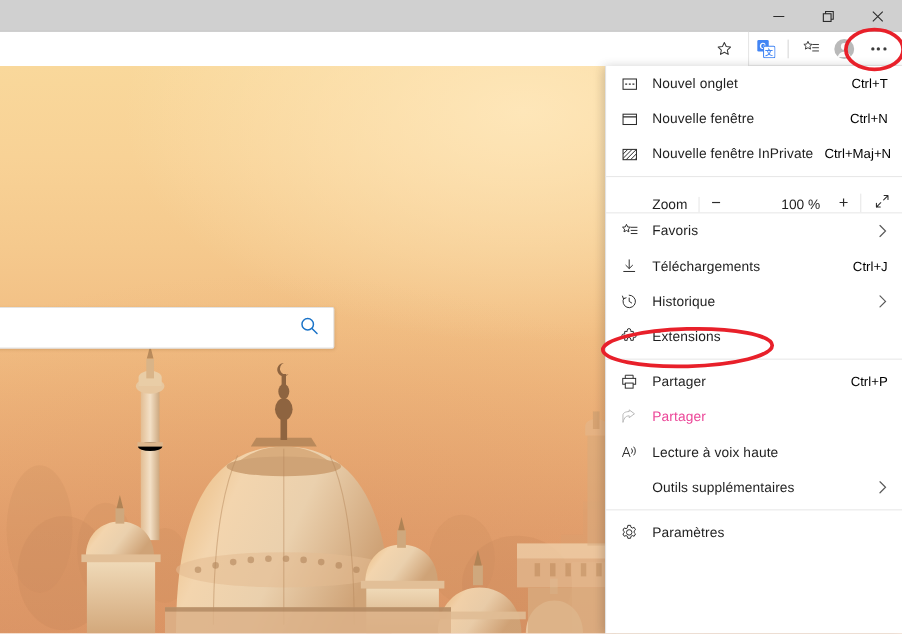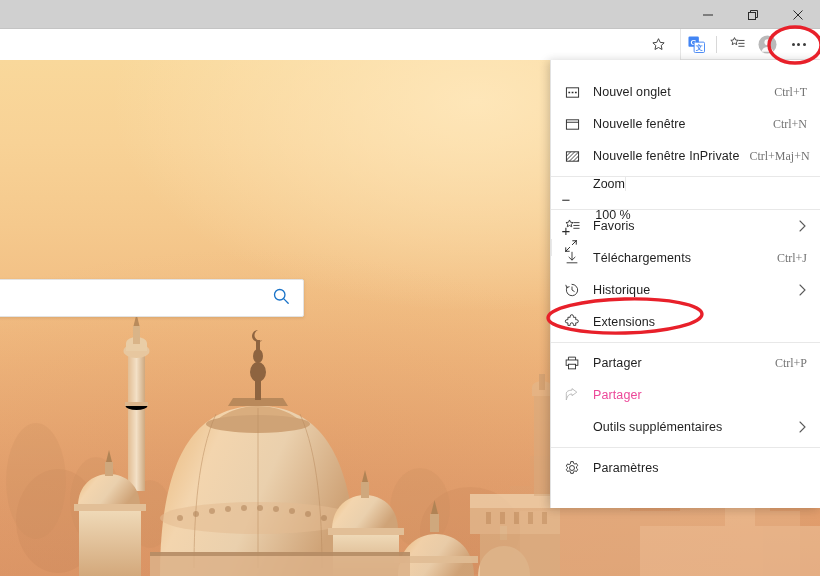--- a/index.html
+++ b/index.html
@@ -119,55 +119,54 @@
   }
   .search-go {
     width: 44px; height: 100%;
     display: flex; align-items: center; justify-content: center;
     color: #1a73c8;
   }
 
   
   .menu {
     position: absolute; top: 60px; left: 550px;
-    width: 270px; height: 448px;
+    width: 270px; height: 516px;
     background: #ffffff;
     border-left: 1px solid #e2e2e2;
     box-shadow: -3px 0 9px rgba(0,0,0,.10), 0 2px 10px rgba(0,0,0,.10);
     font-size: 12.5px;
     color: #1f1f1f;
-    padding-top: 16px;
+    padding-top: 0;
   }
   .mi {
     height: 32px;
     display: flex; align-items: center;
     padding: 0 13px 0 0;
     cursor: default;
   }
   .mi .mico {
     width: 42px; height: 32px; flex: 0 0 auto;
     display: flex; align-items: center; justify-content: center;
     color: #2b2b2b;
   }
   .mi .mlabel { flex: 1 1 auto; white-space: nowrap; letter-spacing: .1px; }
-  .mi .mkey { flex: 0 0 auto; color: #737373; font-size: 12px; padding-left: 10px; font-family: Liberation Serif, serif; }
+  .mi .mkey { flex: 0 0 auto; color: #000000; font-size: 12px; padding-left: 10px; }
   .mi .mchev { flex: 0 0 auto; color: #5a5a5a; width: 12px; display:flex; justify-content:flex-end;}
   .mi.disabled .mlabel, .mi.disabled .mico { color: #ec4899; }
   .mi.noicon .mlabel { padding-left: 42px; }
 
   .msep { height: 1px; background: #e8e8e8; margin: 4px 0; }
 
   
   .zoomrow {
     height: 34px;
-    display: flex; align-items: flex-start;
+    display: flex; align-items: flex-end;
     border-top: 1px solid #e8e8e8;
     border-bottom: 1px solid #e8e8e8;
     margin: 4px 0 0 0;
-    flex-direction: column;
   }
   .zoomrow .zlabel {
     flex: 1 1 auto; display: flex; align-items: center;
     padding-left: 42px;
     border-right: 1px solid #e8e8e8;
   }
   .zoomrow .zbtn {
     width: 30px; display: flex; align-items: center; justify-content: center;
     color: #2b2b2b; font-size: 15px;
   }
@@ -558,20 +557,30 @@
     <div class="mi disabled">
       <span class="mico">
         <svg width="16" height="16" viewBox="0 0 18 18">
           <path d="M2.6 14.6V7.2c0-2.3 2.6-3.6 6.4-3.7V1.8l5.4 4-5.4 4v-1.9c-3 .1-5 1.2-6.4 6.7z" fill="none" stroke="#b6b6b6" stroke-width="1" stroke-linejoin="round"></path>
         </svg>
       </span>
       <span class="mlabel">Partager</span>
     </div>
 
 
+    <div class="mi">
+      <span class="mico">
+        <svg width="16" height="16" viewBox="0 0 18 18">
+          <path d="M2.2 13.6L6 3.8l3.8 9.8M3.6 10.4h4.8" fill="none" stroke="#2b2b2b" stroke-width="1" stroke-linejoin="round" stroke-linecap="round"></path>
+          <path d="M11.6 5.6a3.6 3.6 0 0 1 0 4.6" fill="none" stroke="#2b2b2b" stroke-width="1" stroke-linecap="round"></path>
+          <path d="M13.8 3.8a6 6 0 0 1 0 8.2" fill="none" stroke="#2b2b2b" stroke-width="1" stroke-linecap="round"></path>
+        </svg>
+      </span>
+      <span class="mlabel">Lecture à voix haute</span>
+    </div>
 
     <div class="mi noicon">
 
       <span class="mlabel">Outils supplémentaires</span>
       <span class="mchev">
         <svg width="9" height="12" viewBox="0 0 9 12">
             <path d="M2 1l5 5-5 5" fill="none" stroke="#5a5a5a" stroke-width="1.1" stroke-linecap="round"></path>
           </svg>
       </span>
     </div>

